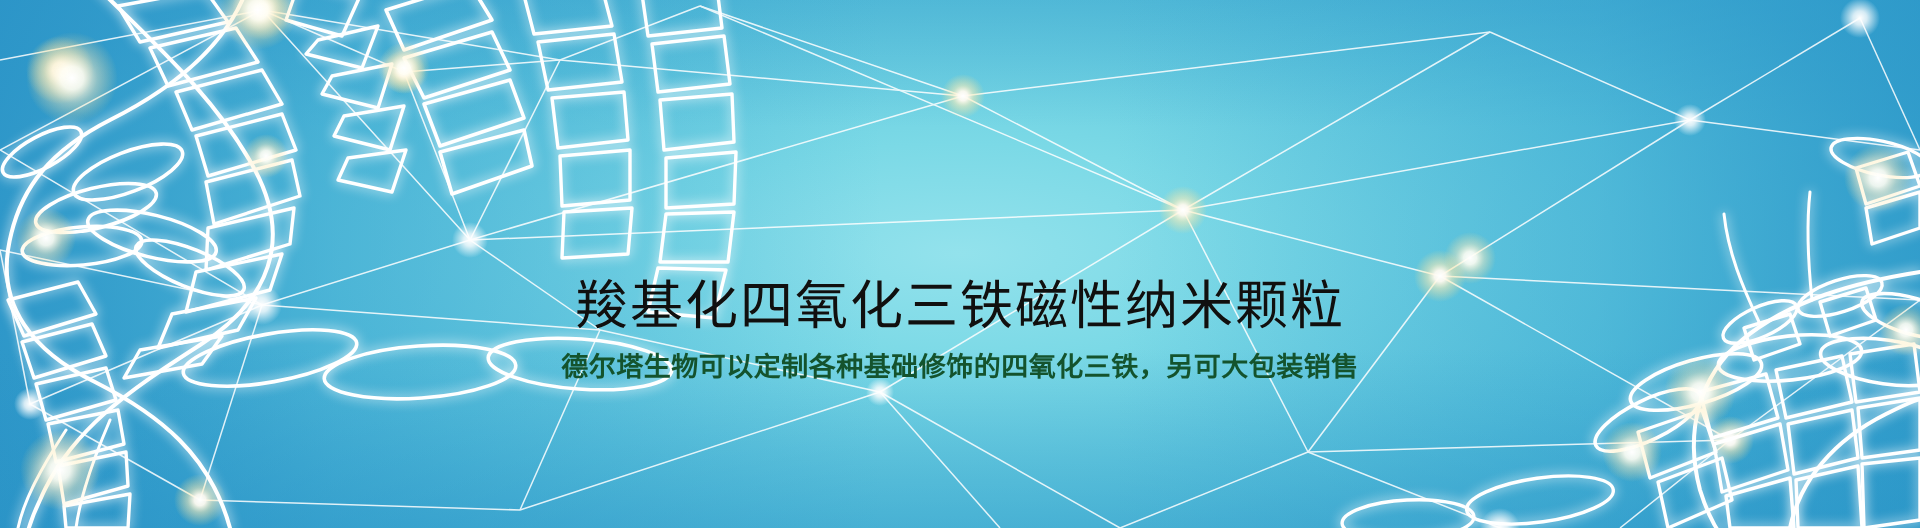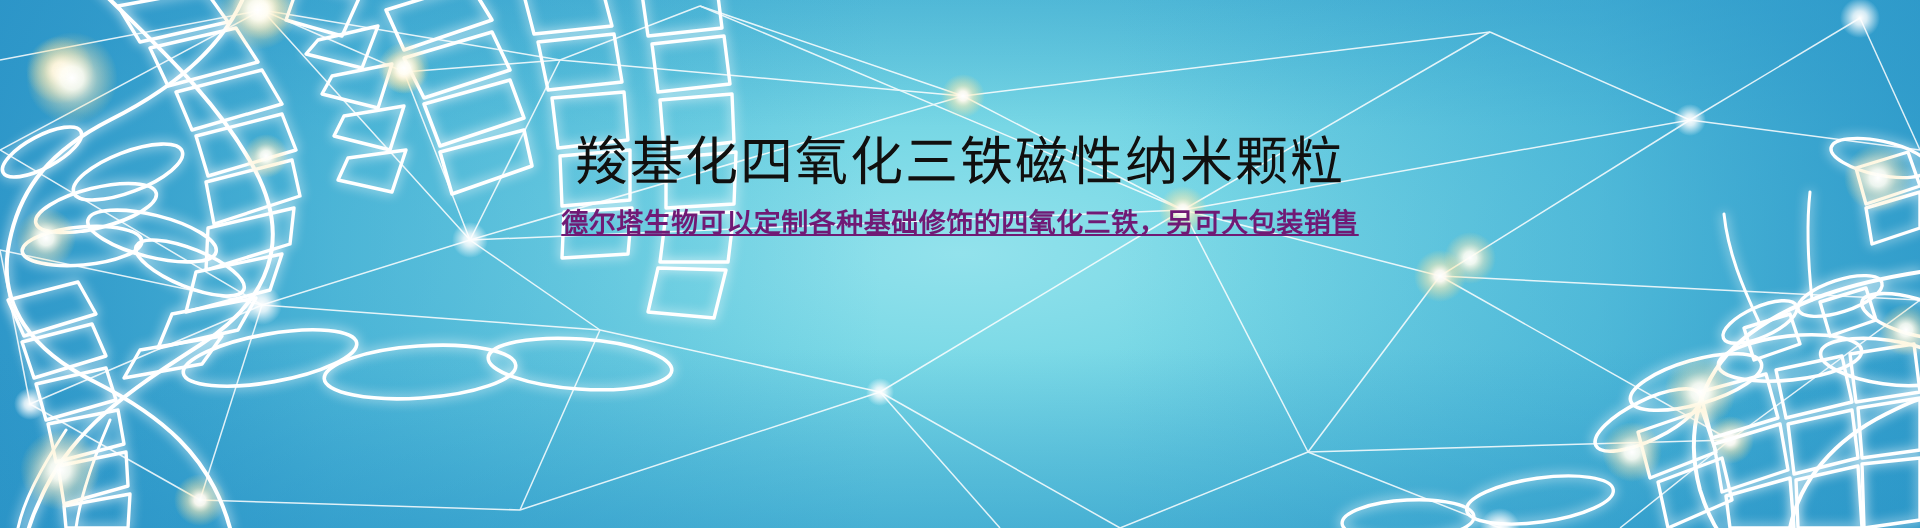--- a/index.html
+++ b/index.html
@@ -37,42 +37,41 @@
     background:linear-gradient(180deg, rgba(46,150,200,.30) 0%, rgba(60,175,214,0) 100%);
   }
 
   
   .art{ position:absolute; inset:0; width:1920px; height:528px; }
 
   
   .content{
     position:absolute; inset:0;
     display:flex; flex-direction:column;
-    align-items:center; justify-content:flex-start;
+    align-items:center; justify-content:center;
     padding-top:132px;
     box-sizing:border-box;
   }
   .title{
     font-size:53px;
     line-height:1.12;
     letter-spacing:2px;
     color:#10100f;
     font-weight:400;
     white-space:nowrap;
     text-shadow:0 0 1px rgba(255,255,255,.25);
   }
   .subtitle{
     margin-top:16px;
     font-size:27px;
     line-height:1.2;
     letter-spacing:.5px;
     font-weight:700;
-    color:#701a75;
+    color:#14532d;
     white-space:nowrap;
-    text-decoration:underline;
   }
 </style>
 </head>
 <body>
 
 <div id="banner">
 
   <div class="bg-base"></div>
   <div class="bg-edge-t"></div>
   <div class="bg-edge-l"></div>

